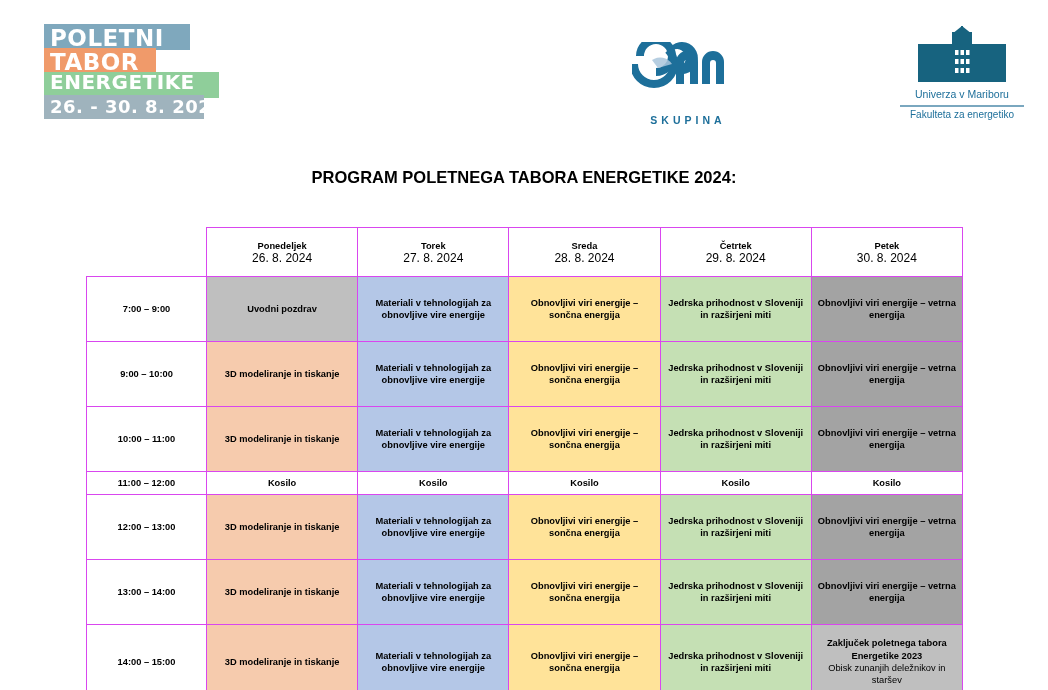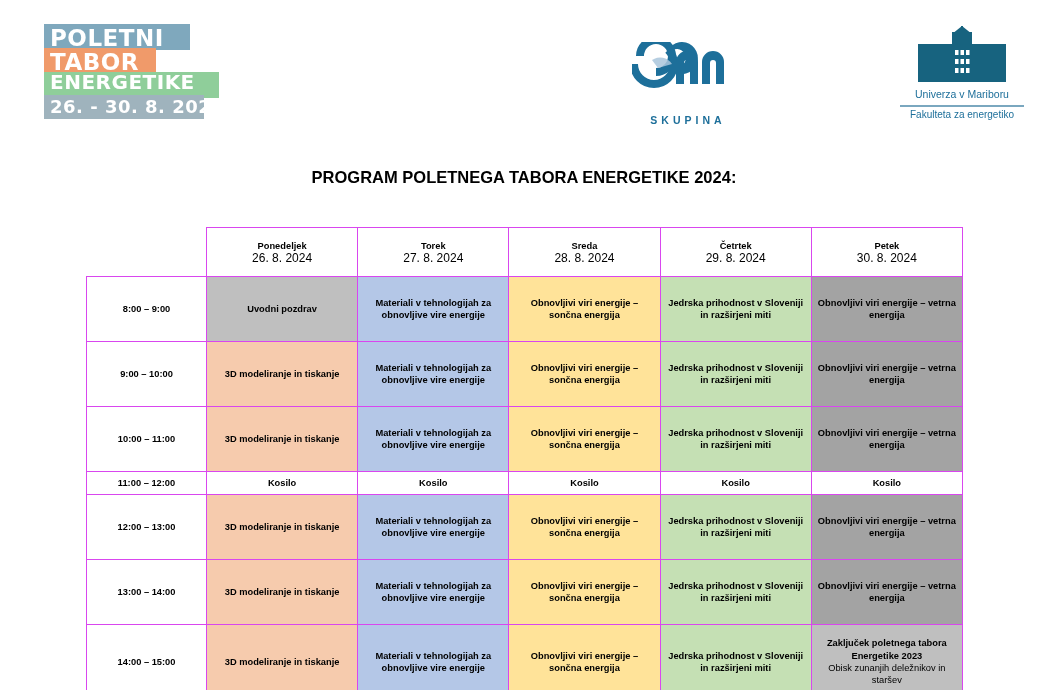--- a/index.html
+++ b/index.html
@@ -315,21 +315,21 @@
         </th>
         <th class="day-head">
           <span>Petek</span>
           <span class="dh-date">30. 8. 2024</span>
         </th>
       </tr>
     </thead>
     <tbody>
 
       <tr class="row-normal">
-        <td class="time-cell">8:00 – 9:00</td>
+        <td class="time-cell">7:00 – 9:00</td>
         <td class="c-gray">Uvodni pozdrav</td>
         <td class="c-blue">Materiali v tehnologijah za obnovljive vire energije</td>
         <td class="c-yellow">Obnovljivi viri energije – sončna energija</td>
         <td class="c-green">Jedrska prihodnost v Sloveniji in razširjeni miti</td>
         <td class="c-slate">Obnovljivi viri energije – vetrna energija</td>
       </tr>
 
       <tr class="row-normal">
         <td class="time-cell">9:00 – 10:00</td>
         <td class="c-peach">3D modeliranje in tiskanje</td>

